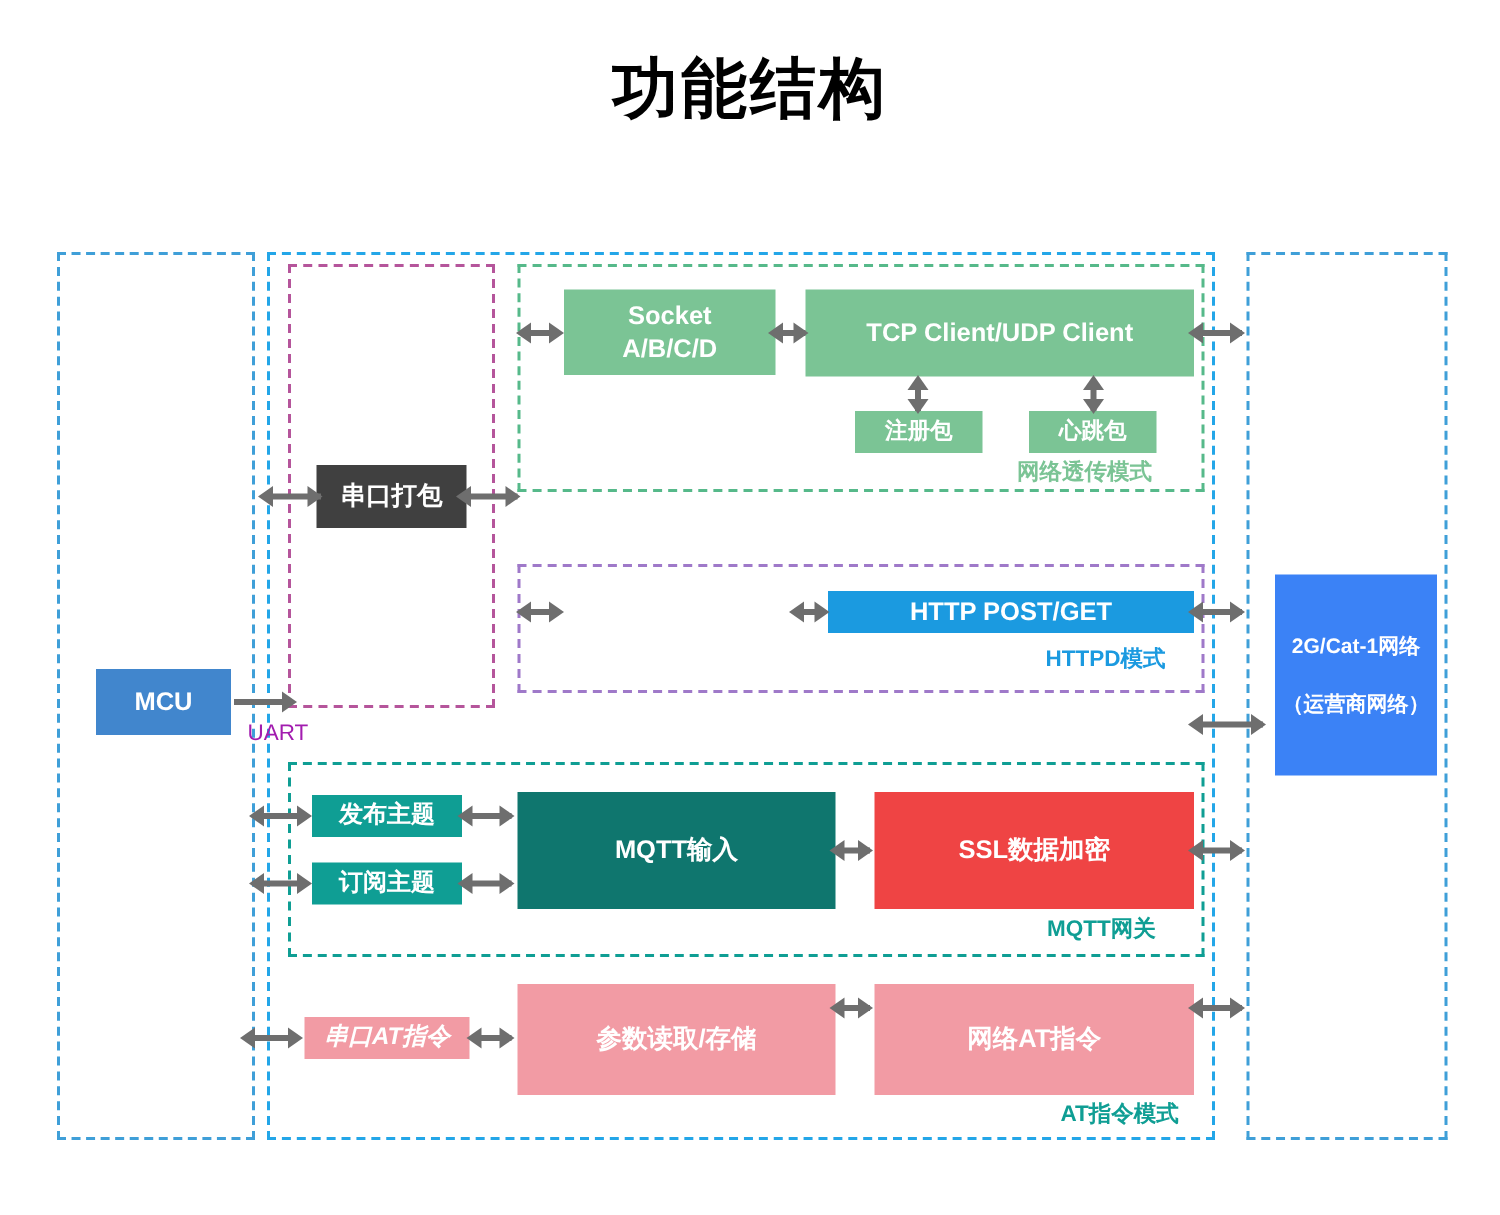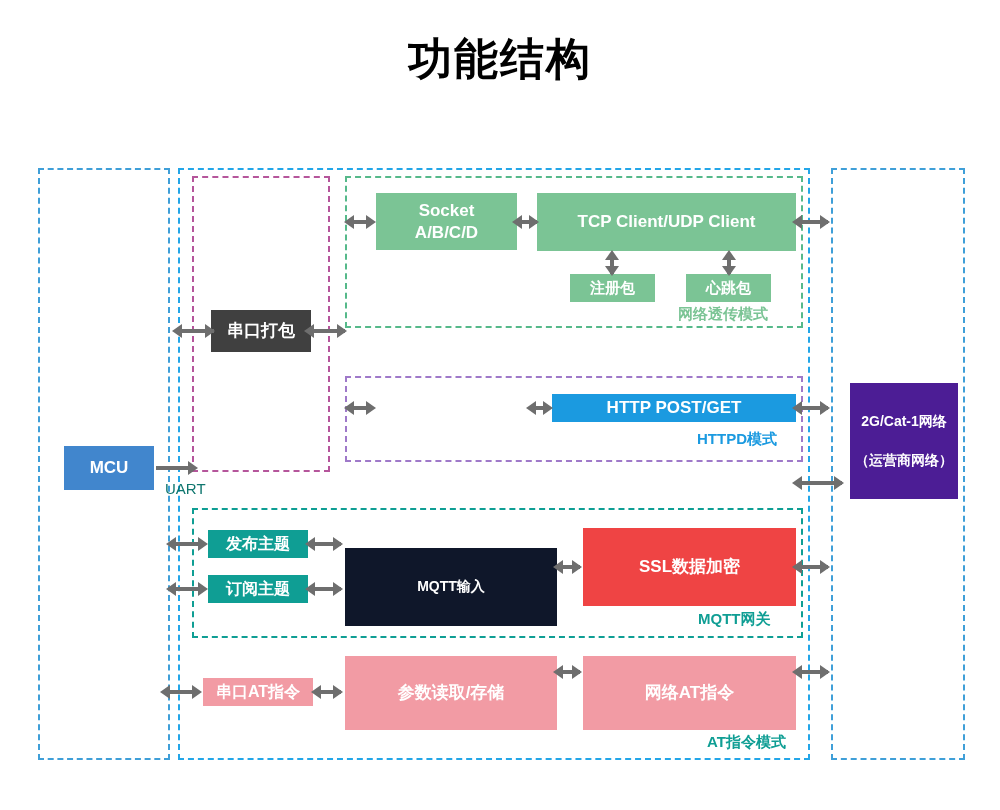--- a/index.html
+++ b/index.html
@@ -39,36 +39,36 @@
   .b-mcu{left:64px;top:446px;width:90px;height:44px;background:#4186cd;font-size:17px;}
   .b-chuankou{left:211px;top:310px;width:100px;height:42px;background:#404040;font-size:17px;}
   .b-socket{left:376px;top:193px;width:141px;height:57px;background:#7bc495;font-size:17px;}
   .b-tcp{left:537px;top:193px;width:259px;height:58px;background:#7bc495;font-size:17px;}
   .b-reg{left:570px;top:274px;width:85px;height:28px;background:#7bc495;font-size:15px;}
   .b-heart{left:686px;top:274px;width:85px;height:28px;background:#7bc495;font-size:15px;}
   .b-httpasm{left:376px;top:394px;width:154px;height:28px;background:#1b9ae0;font-size:16px;}
   .b-httppg{left:552px;top:394px;width:244px;height:28px;background:#1b9ae0;font-size:17px;}
   .b-pub{left:208px;top:530px;width:100px;height:28px;background:#0f9e94;font-size:16px;}
   .b-sub{left:208px;top:575px;width:100px;height:28px;background:#0f9e94;font-size:16px;}
-  .b-mqtt{left:345px;top:528px;width:212px;height:78px;background:#0f172a;font-size:14px;margin-top:20px;}
+  .b-mqtt{left:345px;top:528px;width:212px;height:78px;background:#0f766e;font-size:17px;}
   .b-ssl{left:583px;top:528px;width:213px;height:78px;background:#ef4444;font-size:17px;}
-  .b-atser{left:203px;top:678px;width:110px;height:28px;background:#f29ba4;font-size:16px;}
+  .b-atser{left:203px;top:678px;width:110px;height:28px;background:#f29ba4;font-size:16px;font-style:italic;}
   .b-atparam{left:345px;top:656px;width:212px;height:74px;background:#f29ba4;font-size:17px;}
   .b-atnet{left:583px;top:656px;width:213px;height:74px;background:#f29ba4;font-size:17px;}
-  .b-2g{left:850px;top:383px;width:108px;height:116px;background:#4c1d95;font-size:14px;
+  .b-2g{left:850px;top:383px;width:108px;height:134px;background:#3b82f6;font-size:14px;
         flex-direction:column;gap:22px;}
   .b-2g .l2{font-size:14px;}
 
   
   .cap{position:absolute;font-size:15px;font-weight:bold;white-space:nowrap;}
   .cap-net{left:678px;top:305px;color:#7bc495;}
   .cap-httpd{left:697px;top:430px;color:#1b9ae0;}
   .cap-mqtt{left:698px;top:610px;color:#0f9e94;}
   .cap-at{left:707px;top:733px;color:#0f9e94;}
-  .cap-uart{left:165px;top:480px;color:#0f766e;font-weight:normal;font-size:15px;}
+  .cap-uart{left:165px;top:480px;color:#a21caf;font-weight:normal;font-size:15px;}
 
   
   .arrow{position:absolute;background:#6e6e6e;}
   .arrow.h{height:4px;}
   .arrow.v{width:4px;}
   .ahead{position:absolute;width:0;height:0;}
   .ahead.right{border-top:7px solid transparent;border-bottom:7px solid transparent;border-left:10px solid #6e6e6e;}
   .ahead.left{border-top:7px solid transparent;border-bottom:7px solid transparent;border-right:10px solid #6e6e6e;}
   .ahead.up{border-left:7px solid transparent;border-right:7px solid transparent;border-bottom:10px solid #6e6e6e;}
   .ahead.down{border-left:7px solid transparent;border-right:7px solid transparent;border-top:10px solid #6e6e6e;}

